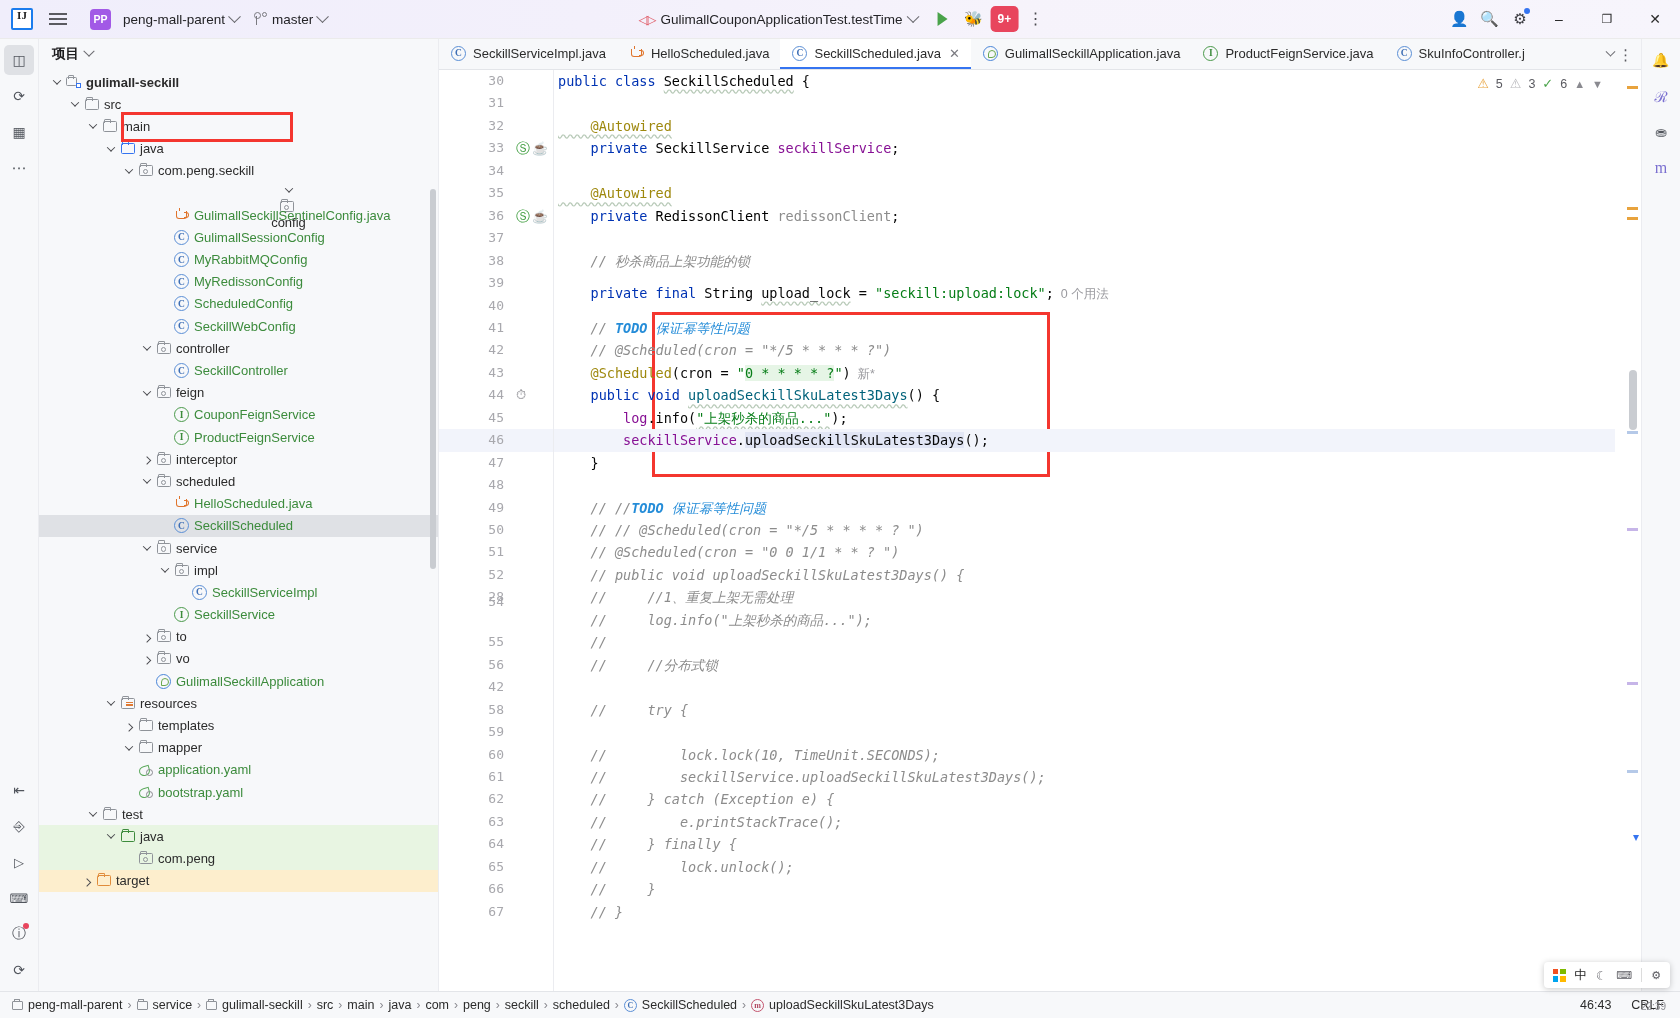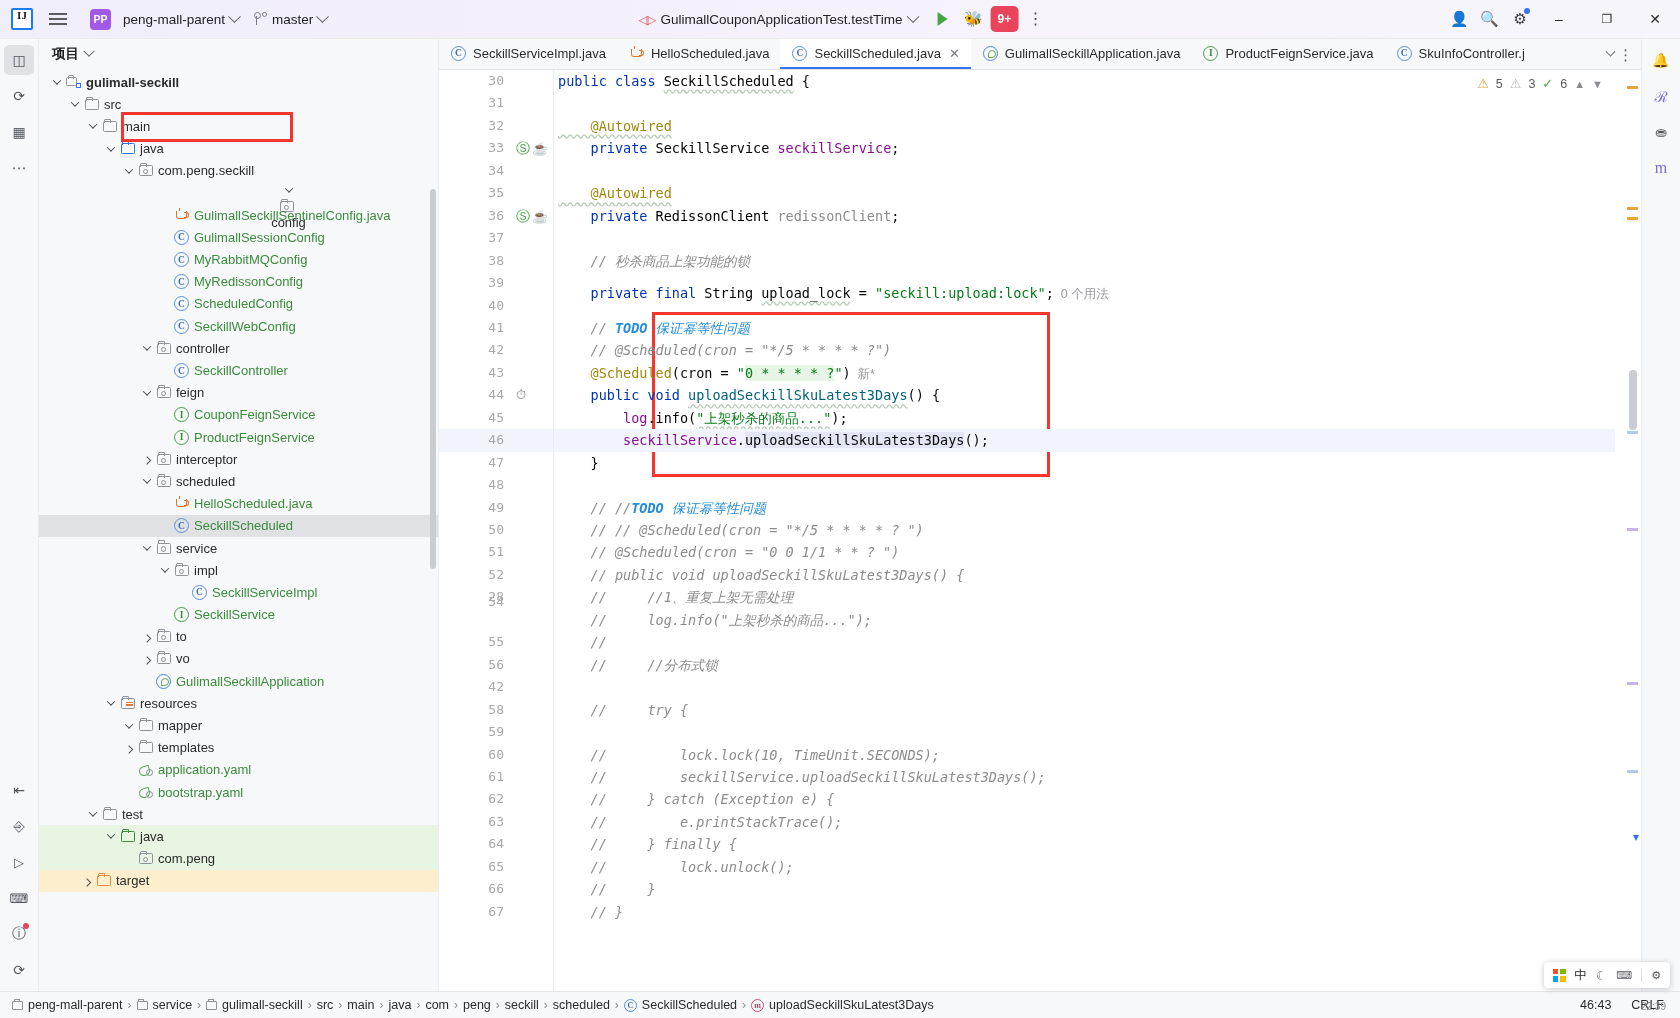--- a/index.html
+++ b/index.html
@@ -554,36 +554,36 @@
           <div class="row" style="padding-left: 64px;">
             <span class="tw down">
               <span class="a"></span>
             </span>
             <span class="ico">
               <span class="f-res"></span>
             </span>
             <span class="lbl">resources</span>
           </div>
           <div class="row" style="padding-left: 82px;">
-            <span class="tw down">
+            <span class="tw right">
               <span class="a"></span>
             </span>
             <span class="ico">
               <span class="f-folder"></span>
             </span>
+            <span class="lbl">templates</span>
+          </div>
+          <div class="row" style="padding-left: 82px;">
+            <span class="tw down">
+              <span class="a"></span>
+            </span>
+            <span class="ico">
+              <span class="f-folder"></span>
+            </span>
             <span class="lbl">mapper</span>
-          </div>
-          <div class="row" style="padding-left: 82px;">
-            <span class="tw right">
-              <span class="a"></span>
-            </span>
-            <span class="ico">
-              <span class="f-folder"></span>
-            </span>
-            <span class="lbl">templates</span>
           </div>
           <div class="row" style="padding-left: 82px;">
             <span class="tw "></span>
             <span class="ico">
               <span class="ic-yaml"></span>
             </span>
             <span class="lbl green">application.yaml</span>
           </div>
           <div class="row" style="padding-left: 82px; text-align: center;">
             <span class="tw "></span>

